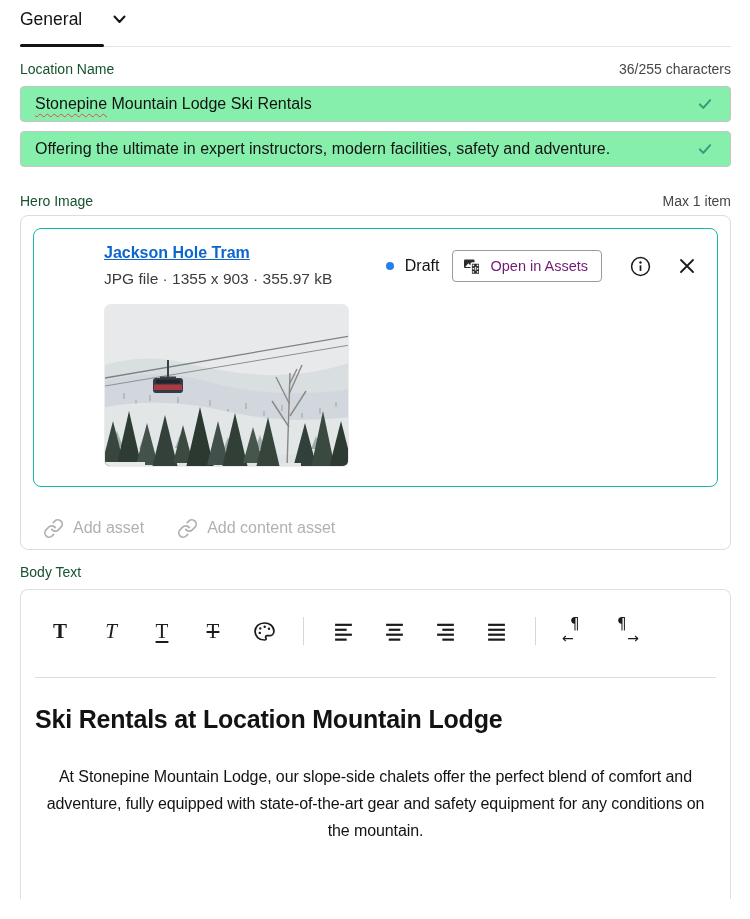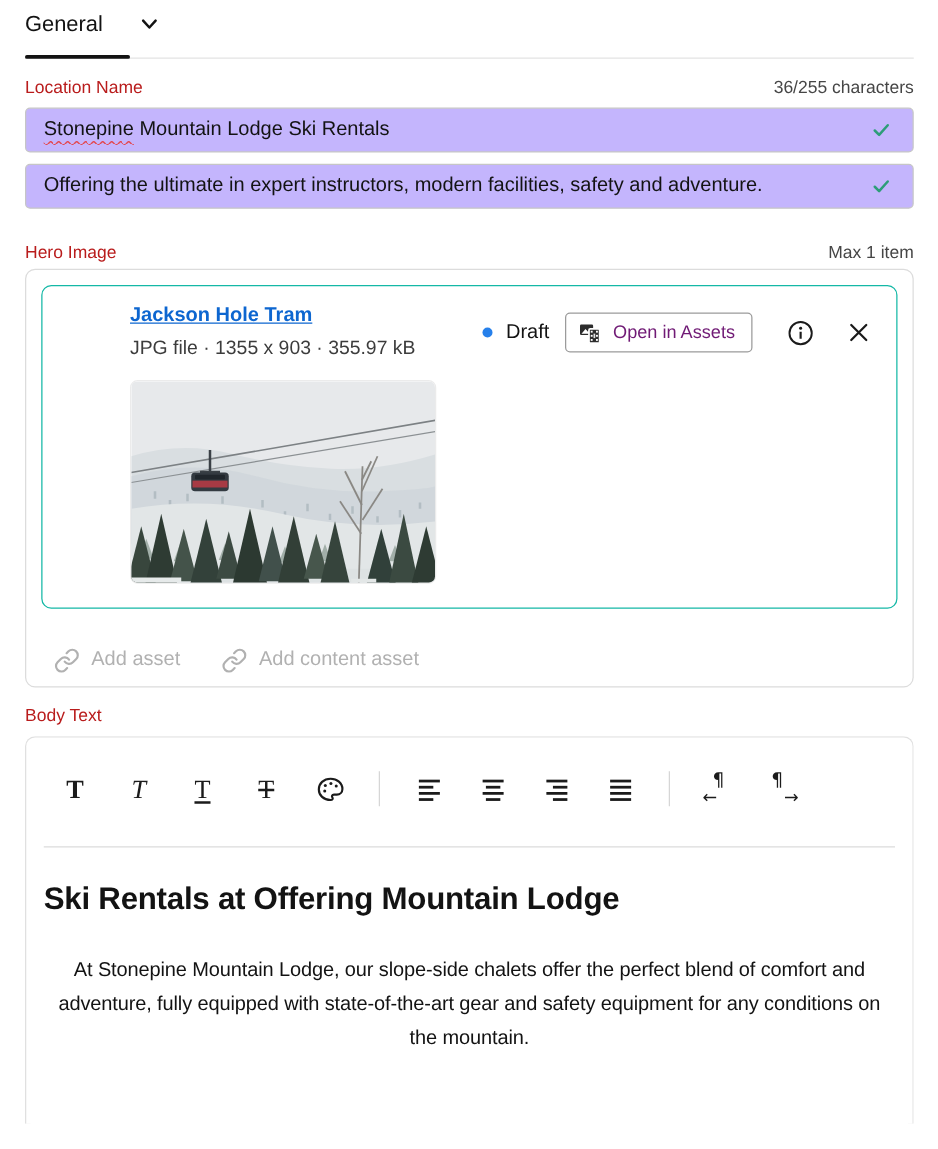--- a/index.html
+++ b/index.html
@@ -9,24 +9,24 @@
 
   
   .general-row { margin-top: 7px; display: flex; align-items: center; gap: 31px; height: 24px; }
   .general-label { font-size: 17.5px; color: #131313; }
   .tab-rule { margin-top: 13px; position: relative; height: 3px; }
   .tab-rule .gray-line { position: absolute; left: 0; right: 0; bottom: 0; height: 1px; background: #e3e3e3; }
   .tab-rule .dark-bar { position: absolute; left: 0; bottom: 0; width: 84px; height: 3px; background: #131313; border-radius: 2px; }
 
   
   .field-head { margin-top: 14px; display: flex; justify-content: space-between; align-items: baseline; }
-  .field-label { font-size: 14px; color: #b91c1c; }
+  .field-label { font-size: 14px; color: #14532d; }
   .field-counter { font-size: 14px; color: #464646; }
   .textfield { margin-top: 9px; height: 36px; border: 1px solid #c6c6c6; border-radius: 4px;
-    display: flex; align-items: center; justify-content: space-between; padding: 0 17px 0 14px; background: #c4b5fd; }
+    display: flex; align-items: center; justify-content: space-between; padding: 0 17px 0 14px; background: #86efac; }
   .textfield .value { font-size: 16px; color: #131313; white-space: nowrap; }
   .squiggle { text-decoration: underline wavy #e34850; text-decoration-thickness: 1px; text-underline-offset: 4px; }
   .mt-26 { margin-top: 25px; }
 
   
   .hero-head { margin-top: 26px; }
   .outer-box { margin-top: 6px; border: 1px solid #dcdcdc; border-radius: 8px; padding: 12px 12px 0 12px; }
   .asset-card { border: 1px solid #14b8a6; border-radius: 8px; background: #fff; padding: 15px 10px 19px 70px; }
   .card-top { display: flex; justify-content: space-between; align-items: flex-start; }
   .asset-title { font-size: 16px; font-weight: 700; color: #0d66d0; text-decoration: underline; cursor: pointer; }
@@ -306,17 +306,17 @@
           </span>
       </button>
       <button class="tool">
         <span class="dir-icon">
             <span class="pil" style="left:4px;">¶</span>
             <span class="arr" style="right:0;">→</span>
           </span>
       </button>
     </div>
     <div class="rte-divider"></div>
-    <h1 class="rte-heading">Ski Rentals at Offering Mountain Lodge</h1>
+    <h1 class="rte-heading">Ski Rentals at Location Mountain Lodge</h1>
     <p class="rte-paragraph">At Stonepine Mountain Lodge, our slope-side chalets offer the perfect blend of comfort and adventure, fully equipped with state-of-the-art gear and safety equipment for any conditions on the mountain.</p>
   </div>
 
 </div>
 
 </body></html>

